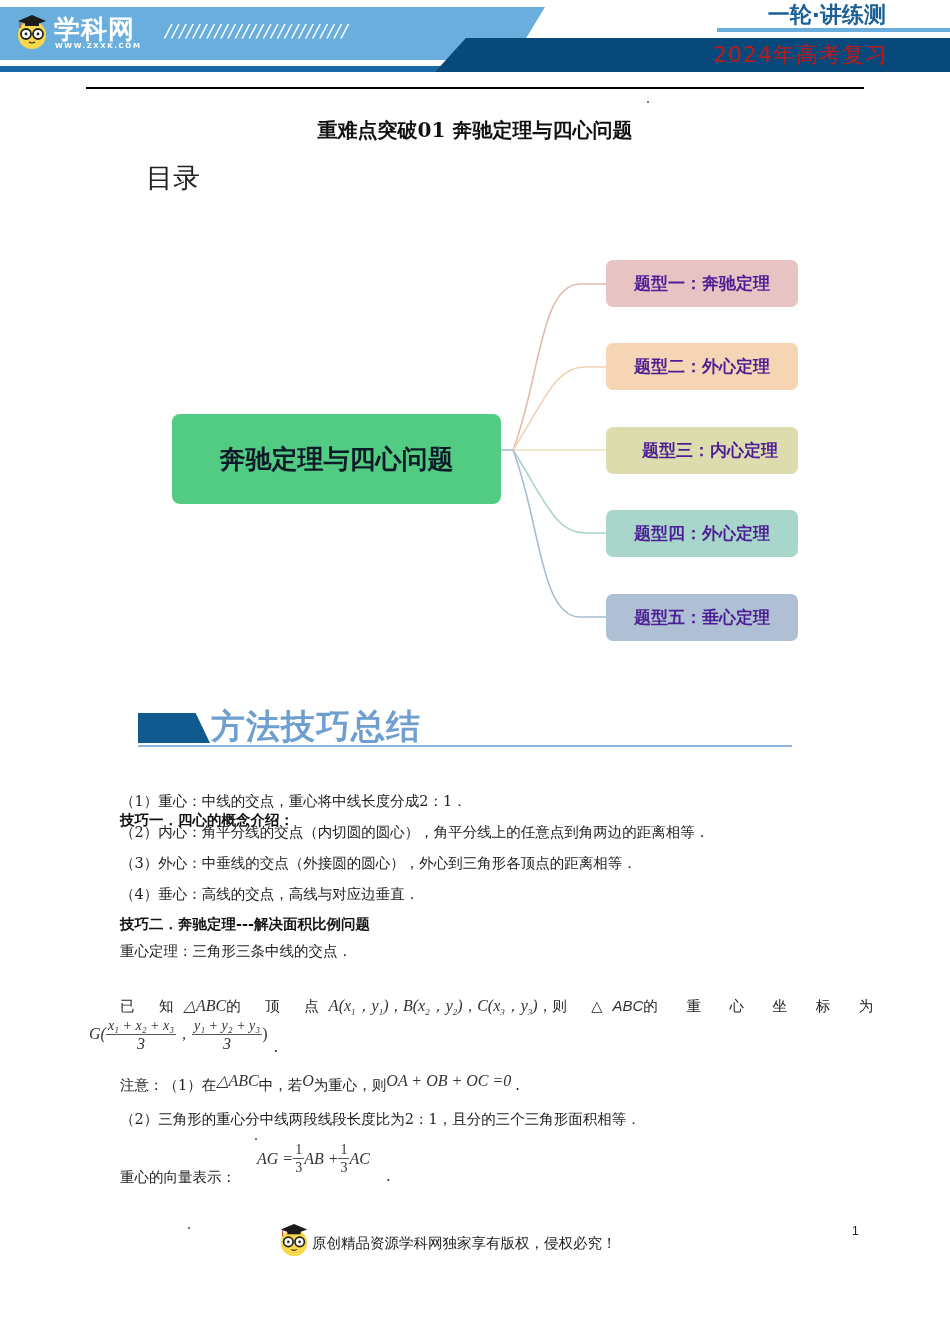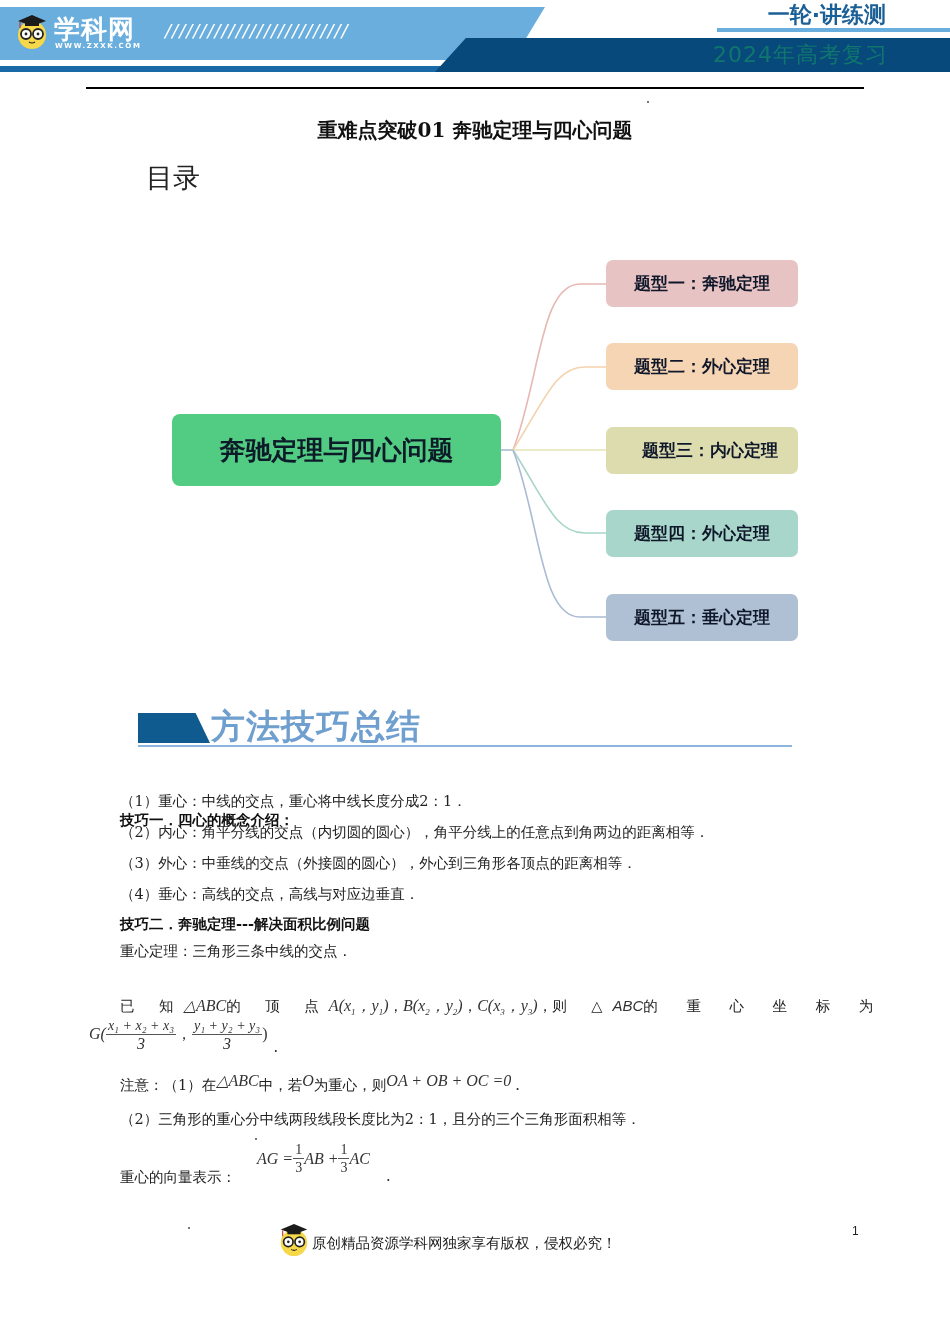--- a/index.html
+++ b/index.html
@@ -18,36 +18,36 @@
   .logo { position: absolute; left: 14px; top: 11px; width: 36px; height: 40px; }
   .logo-text { position: absolute; left: 54px; top: 12px; font-family: "DejaVu Sans", sans-serif; font-size: 26px;
                font-weight: bold; color: #fff; letter-spacing: 1px; }
   .logo-url { position: absolute; left: 55px; top: 42px; font-family: "DejaVu Sans", sans-serif; font-size: 7px;
               font-weight: bold; color: #fff; letter-spacing: 1.6px; }
   .slashes { position: absolute; left: 165px; top: 20px; font-family: "DejaVu Sans", sans-serif; font-size: 18px;
              font-style: italic; color: #fff; letter-spacing: 1px; }
   .series-label { position: absolute; right: 18px; top: 0px; font-family: "DejaVu Sans", sans-serif; font-size: 22px;
                   font-weight: bold; color: #1a5f96; }
   .year-label { position: absolute; right: 16px; top: 40px; font-family: "DejaVu Sans", sans-serif; font-size: 22px;
-                color: #0f766e; letter-spacing: 1px; margin-left: 19px; }
+                color: #b91c1c; letter-spacing: 1px; margin-left: 19px; }
 
   
   .top-rule { position: absolute; left: 86px; top: 87px; width: 778px; height: 1.5px; background: #000; }
   .doc-title { position: absolute; left: 0; width: 950px; top: 117px; text-align: center; font-size: 20px;
                font-weight: bold; }
   .toc-heading { position: absolute; left: 146px; top: 160px; font-size: 27px; font-weight: normal; color: #222; }
 
   
   .mindmap { position: absolute; left: 0; top: 0; width: 950px; height: 700px; pointer-events: none; }
-  .mm-root { position: absolute; left: 172px; top: 414px; width: 329px; height: 72px; background: #52cc83;
+  .mm-root { position: absolute; left: 172px; top: 414px; width: 329px; height: 90px; background: #52cc83;
              border-radius: 8px; display: flex; align-items: center; justify-content: center;
              font-family: "DejaVu Sans", sans-serif; font-size: 26px; font-weight: bold; color: #0d1a28; pointer-events: auto; }
   .mm-node { position: absolute; left: 606px; width: 192px; height: 47px; border-radius: 7px;
              display: flex; align-items: center; justify-content: center;
-             font-family: "DejaVu Sans", sans-serif; font-size: 17px; font-weight: bold; color: #0f172a; pointer-events: auto; }
+             font-family: "DejaVu Sans", sans-serif; font-size: 17px; font-weight: bold; color: #4c1d95; pointer-events: auto; }
   .mm-lines { position: absolute; left: 0; top: 0; }
 
   
   .sec-block { position: absolute; left: 138px; top: 713px; width: 72px; height: 30px; background: #0f5a8e;
                clip-path: polygon(0 0, 80% 0, 100% 100%, 0 100%); }
   .sec-title { position: absolute; left: 211px; top: 704px; font-size: 34px; font-weight: bold; color: #6f9fcf;
                font-family: "DejaVu Serif", serif; letter-spacing: 1px; }
   .sec-rule { position: absolute; left: 138px; top: 745px; width: 654px; height: 2px; background: #8db4da; }
 
   

